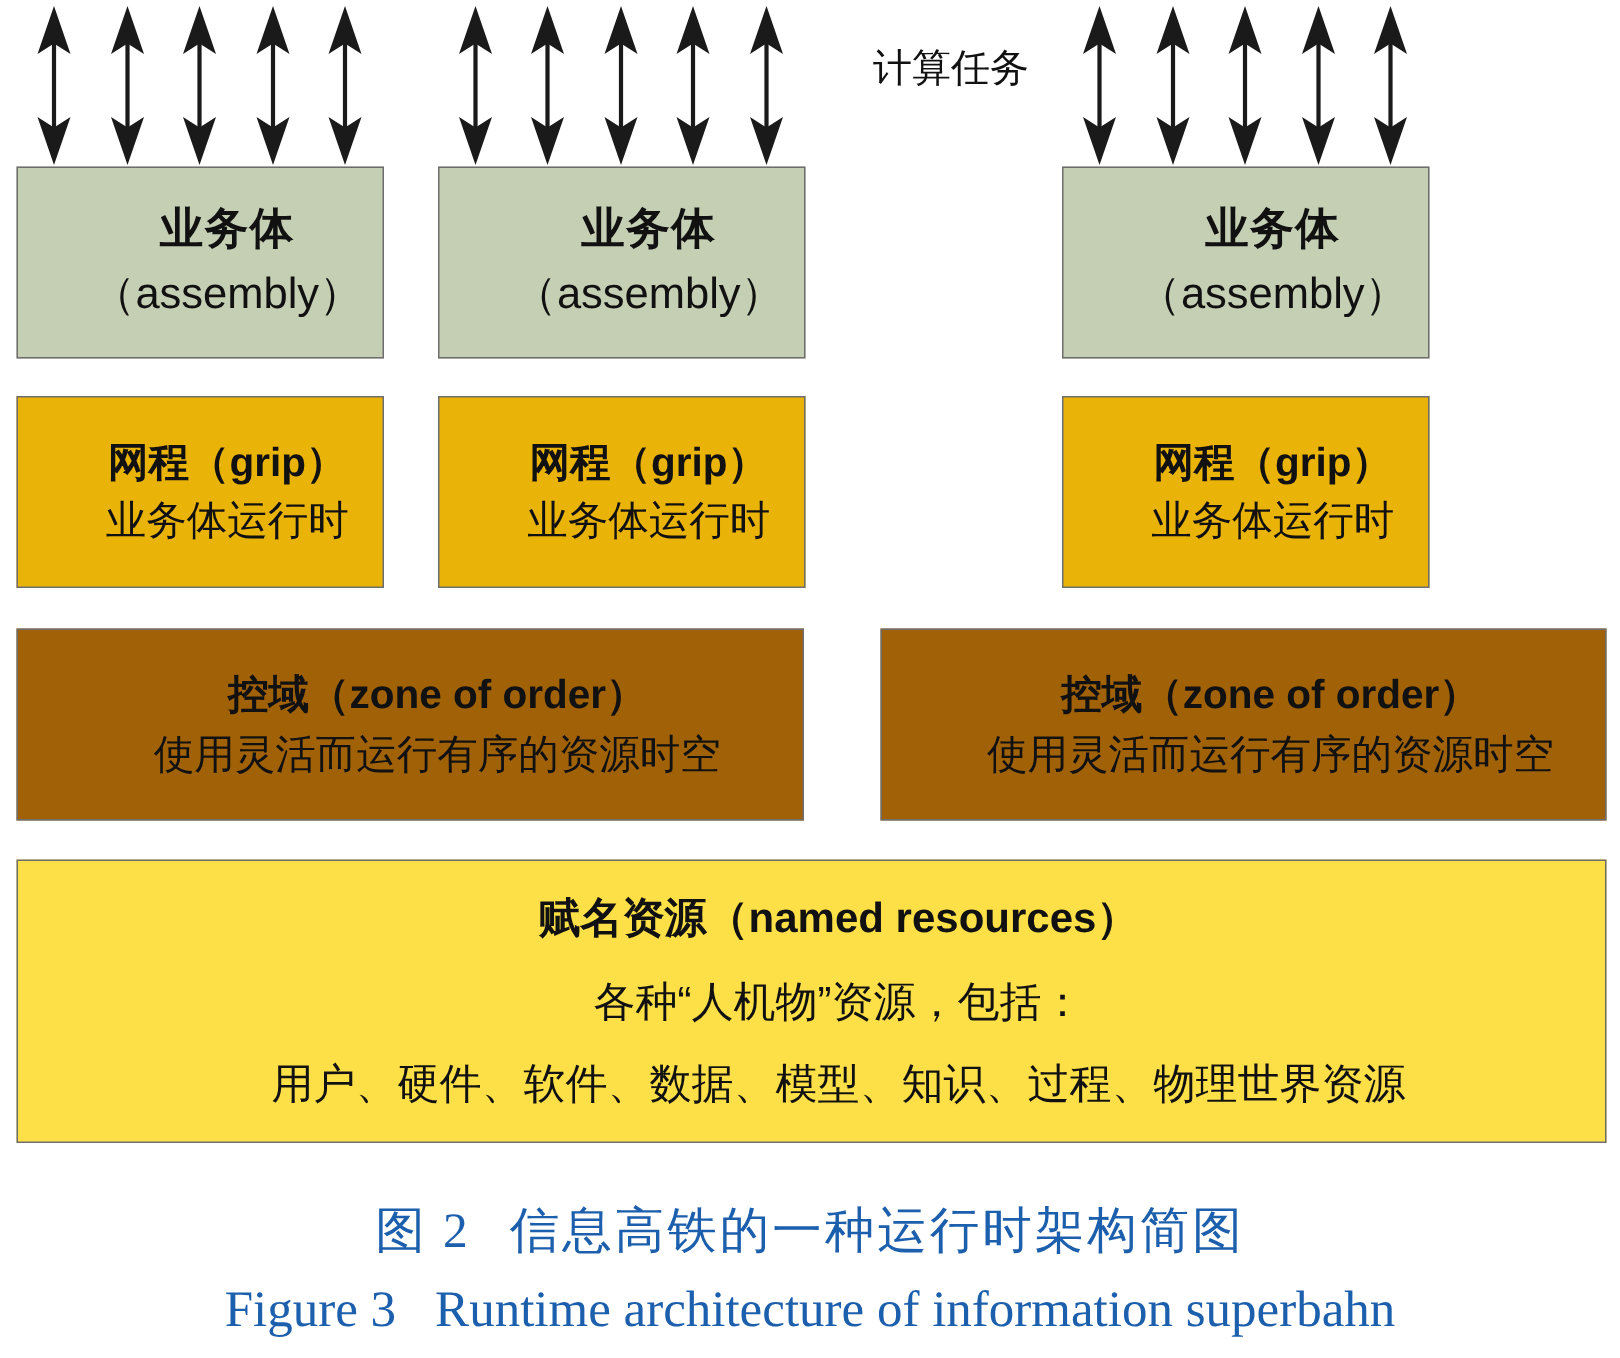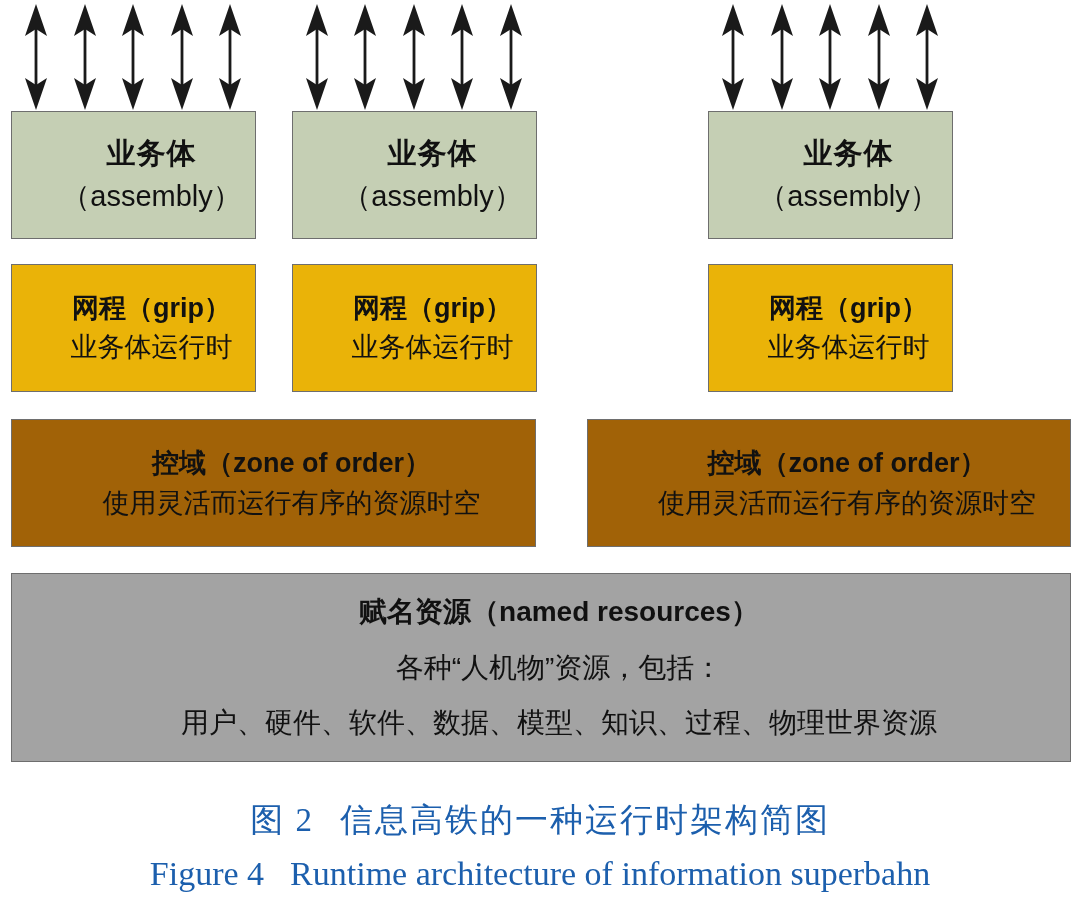--- a/index.html
+++ b/index.html
@@ -55,21 +55,21 @@
   
   .zone {
     background: #a16207;
     font-size: 27px;
   }
   .zone .l1 { font-weight: bold; margin-bottom: 7px; }
   .zone .l2 { font-weight: normal; }
 
   
   .resources {
-    background: #a3a3a3;
+    background: #fde047;
     font-size: 28px;
   }
   .resources .l1 { font-weight: bold; margin-bottom: 22px; }
   .resources .l2 { font-weight: normal; margin-bottom: 20px; }
   .resources .l3 { font-weight: normal; }
 
   
   .arrow {
     position: absolute;
     width: 26px;
@@ -220,20 +220,21 @@
     <div class="arrow" style="left:914px; top:4px; height:106px;">
       <svg width="26" height="106" viewBox="0 0 26 106" xmlns="http://www.w3.org/2000/svg">
         <polygon points="13,0 24,32 13,25 2,32" fill="#1a1a1a"></polygon>
         <polygon points="13,106 24,74 13,81 2,74" fill="#1a1a1a"></polygon>
         <rect x="11.6" y="24" width="2.8" height="58" fill="#1a1a1a"></rect>
       </svg>
     </div>
   </div>
 
   <div class="annotation" style="left:540px; top:28px; width:146px;">
+    <div>计算任务</div>
   </div>
 
   <div class="box assembly" style="left:11px; top:111px; width:245px; height:128px;">
     <div class="l1">业务体</div>
     <div class="l2">（assembly）</div>
   </div>
   <div class="box assembly" style="left:292px; top:111px; width:245px; height:128px;">
     <div class="l1">业务体</div>
     <div class="l2">（assembly）</div>
   </div>
@@ -267,16 +268,16 @@
   <div class="box resources" style="left:11px; top:573px; width:1060px; height:189px;">
     <div class="l1">赋名资源（named resources）</div>
     <div class="l2">各种“人机物”资源，包括：</div>
     <div class="l3">用户、硬件、软件、数据、模型、知识、过程、物理世界资源</div>
   </div>
 
   <div class="caption caption-cn">
     <span>图 2</span><span class="cap-gap"></span><span>信息高铁的一种运行时架构简图</span>
   </div>
   <div class="caption caption-en">
-    <span>Figure 4</span><span class="cap-gap"></span><span>Runtime architecture of information superbahn</span>
+    <span>Figure 3</span><span class="cap-gap"></span><span>Runtime architecture of information superbahn</span>
   </div>
 
 </div>
 
 </body></html>

